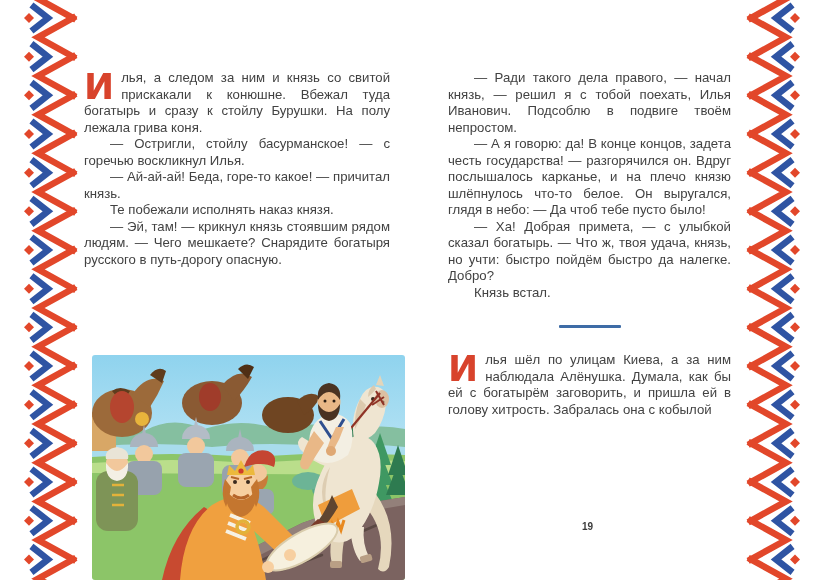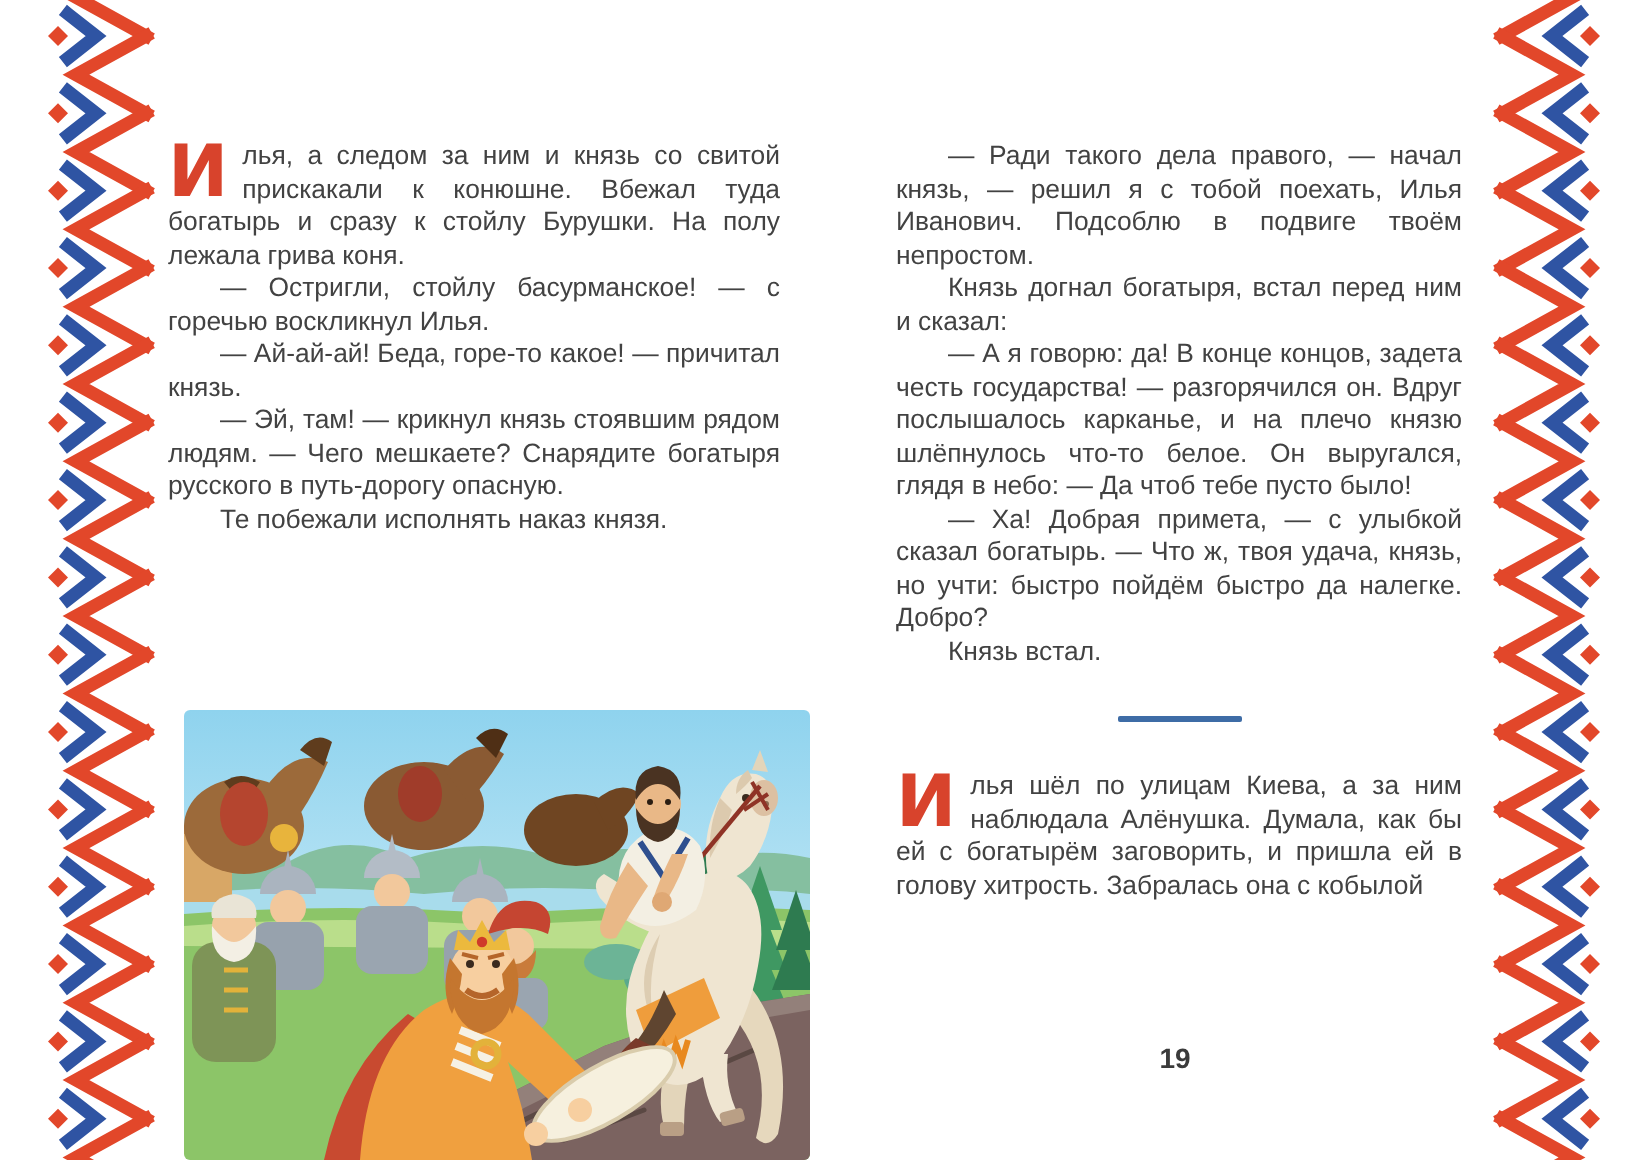--- a/index.html
+++ b/index.html
@@ -24,21 +24,21 @@
   .divider{
     width:62px;height:3px;background:#3e6ca6;border-radius:1px;
     margin:24px auto 24px auto;
   }
   .illustration{
     position:absolute;left:92px;top:355px;width:313px;height:225px;
     border-radius:3px;overflow:hidden;display:block;
   }
   .page-number{
     position:absolute;left:446px;top:521px;width:283px;text-align:center;
-    font-weight:bold;font-size:14px;color:#3b3b3b;
+    font-weight:bold;font-size:10px;color:#3b3b3b;
   }
 </style>
 </head>
 <body>
 
 <div class="spread">
 
   <svg class="border-svg" width="820" height="580" viewBox="0 0 820 580">
       <path d="M73,-20.67 L38,-1.3350000000000009 L73,18" stroke="#e2472a" stroke-width="6.5" fill="none" stroke-linecap="square"></path>
       <path d="M34,-31.67 L48,-20.67 L34,-9.670000000000002" stroke="#2f54a3" stroke-width="6.5" fill="none" stroke-linecap="square"></path>
@@ -141,28 +141,27 @@
       <path d="M29,593.0500000000001 L34,598.0500000000001 L29,603.0500000000001 L24,598.0500000000001 Z" fill="#e2472a"></path>
       <path d="M751,598.0500000000001 L786,617.3850000000001 L751,636.72" stroke="#e2472a" stroke-width="6.5" fill="none" stroke-linecap="square"></path>
       <path d="M790,587.0500000000001 L776,598.0500000000001 L790,609.0500000000001" stroke="#2f54a3" stroke-width="6.5" fill="none" stroke-linecap="square"></path>
       <path d="M795,593.0500000000001 L800,598.0500000000001 L795,603.0500000000001 L790,598.0500000000001 Z" fill="#e2472a"></path>
     </svg>
 
   <div class="col col-left">
       <p class="dropcap-para"><span class="dropcap">И</span>лья, а следом за ним и князь со свитой прискакали к конюшне. Вбежал туда богатырь и сразу к стойлу Бурушки. На полу лежала грива коня.</p>
       <p>— Остригли, стойлу басурманское! — с горечью воскликнул Илья.</p>
       <p>— Ай-ай-ай! Беда, горе-то какое! — причитал князь.</p>
+      <p>Те побежали исполнять наказ князя.</p>
       <p>— Эй, там! — крикнул князь стоявшим рядом людям. — Чего мешкаете? Снарядите богатыря русского в путь-дорогу опасную.</p>
-      <p>Те побежали исполнять наказ князя.</p>
     </div>
 
   <div class="col col-right">
     <div>
         <p>— Ради такого дела правого, — начал князь, — решил я с тобой поехать, Илья Иванович. Подсоблю в подвиге твоём непростом.</p>
-        <p>Князь догнал богатыря, встал перед ним и сказал:</p>
         <p>— А я говорю: да! В конце концов, задета честь государства! — разгорячился он. Вдруг послышалось карканье, и на плечо князю шлёпнулось что-то белое. Он выругался, глядя в небо: — Да чтоб тебе пусто было!</p>
         <p>— Ха! Добрая примета, — с улыбкой сказал богатырь. — Что ж, твоя удача, князь, но учти: быстро пойдём быстро да налегке. Добро?</p>
         <p>Князь встал.</p>
       </div>
     <div class="divider"></div>
     <div>
         <p class="dropcap-para"><span class="dropcap">И</span>лья шёл по улицам Киева, а за ним наблюдала Алёнушка. Думала, как бы ей с богатырём заговорить, и пришла ей в голову хитрость. Забралась она с кобылой</p>
       </div>
   </div>
 

